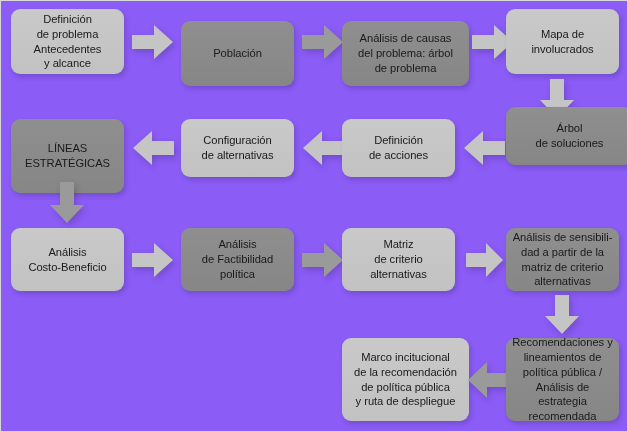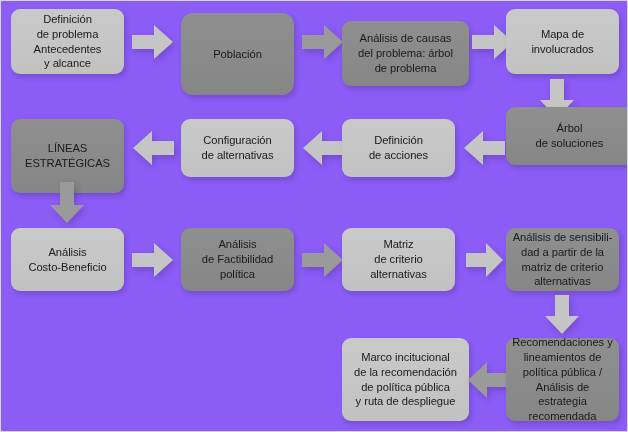--- a/index.html
+++ b/index.html
@@ -65,21 +65,21 @@
   <div class="node light" style="left:10px; top:8px; width:113px; height:65px;">
     <span>Definición<br>de problema<br>Antecedentes<br>y alcance</span>
   </div>
 
   <div class="arrow" style="left:131px; top:23px; width:42px; height:36px;">
     <svg width="42" height="36" viewBox="0 0 42 36">
         <path d="M0 11 H22 V1 L41 18 L22 35 V25 H0 Z"></path>
       </svg>
   </div>
 
-  <div class="node dark" style="left:180px; top:12px; width:113px; height:82px;border-radius:12px;">
+  <div class="node dark" style="left:180px; top:20px; width:113px; height:65px;">
     <span>Población</span>
   </div>
 
   <div class="arrow mid" style="left:301px; top:23px; width:42px; height:36px;">
     <svg width="42" height="36" viewBox="0 0 42 36">
         <path d="M0 11 H22 V1 L41 18 L22 35 V25 H0 Z"></path>
       </svg>
   </div>
 
   <div class="node dark" style="left:341px; top:20px; width:127px; height:65px;">

